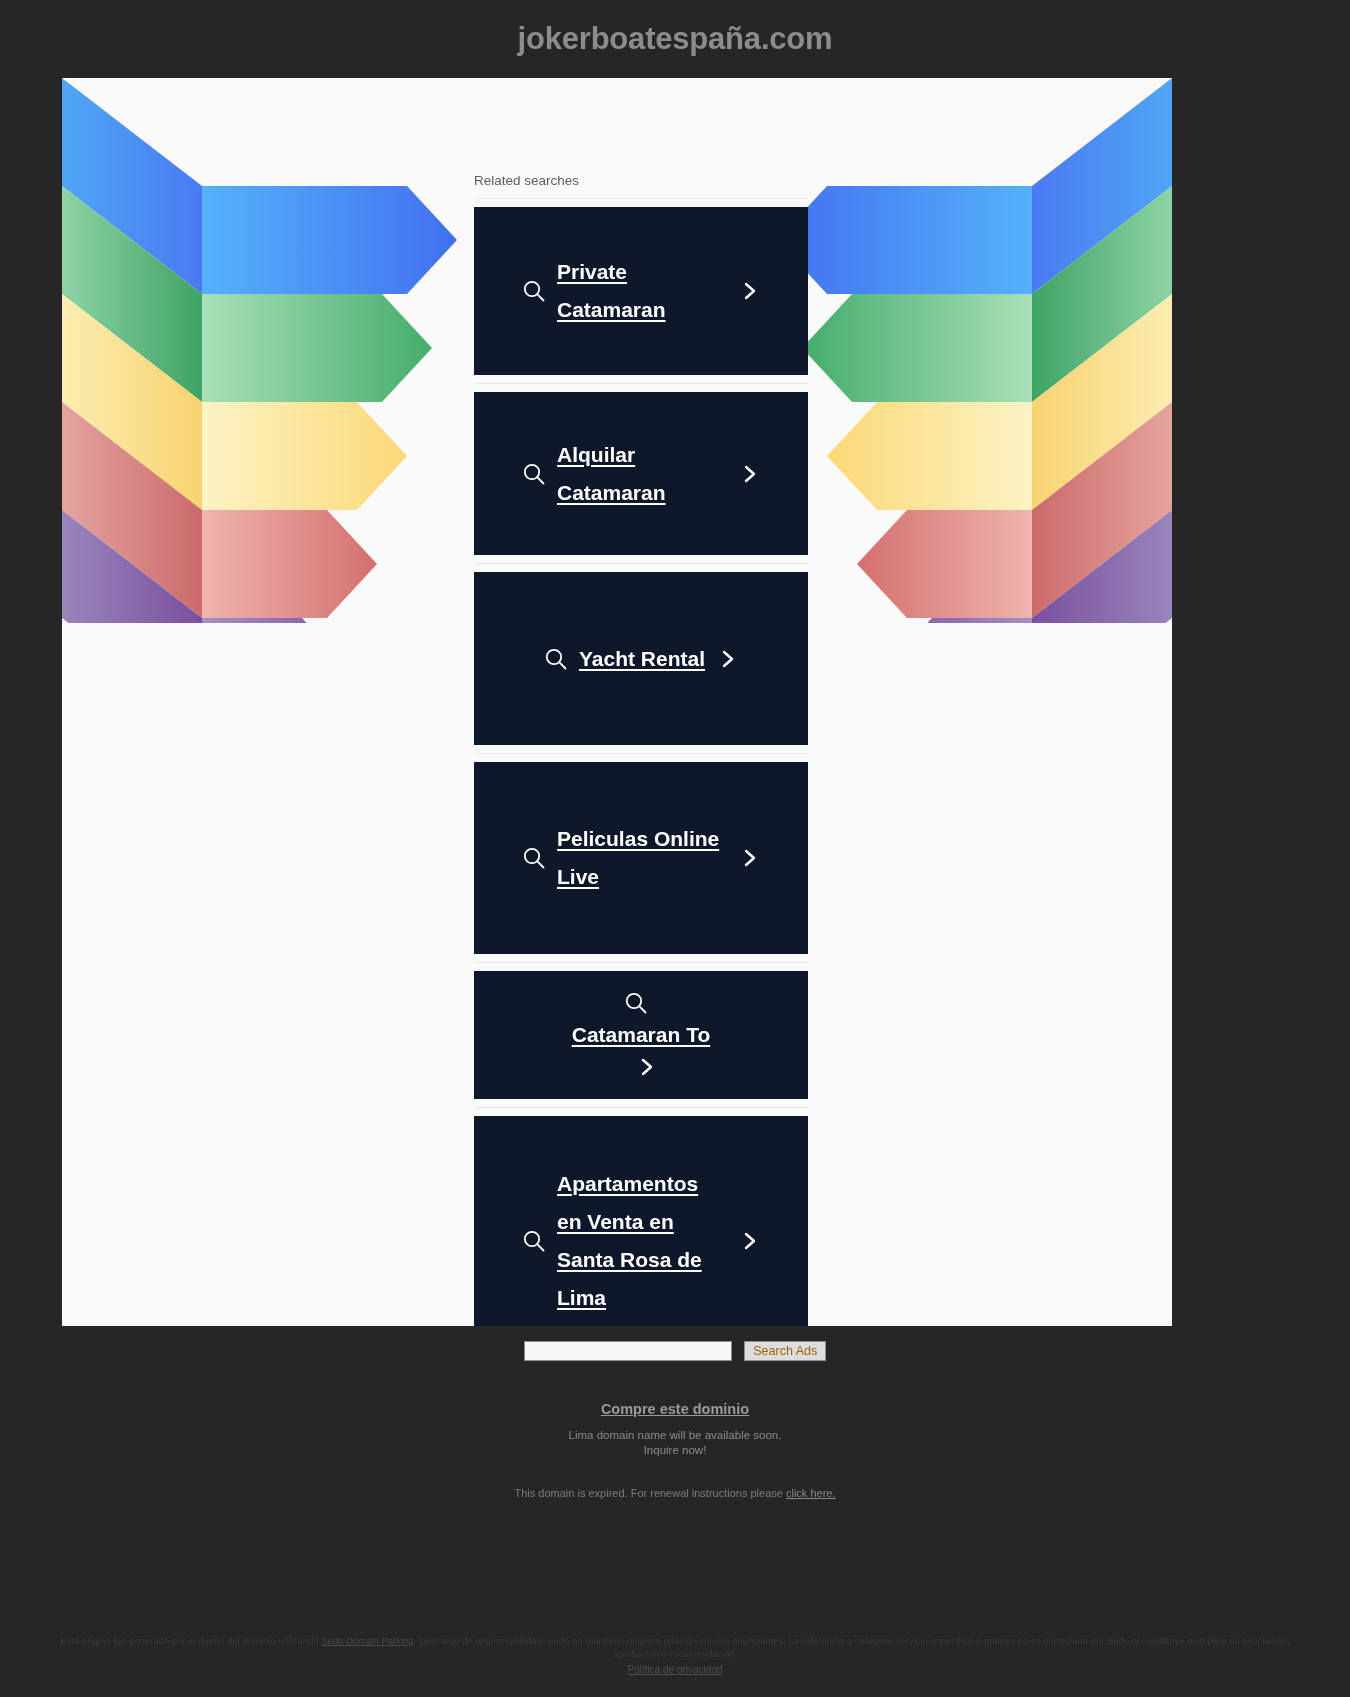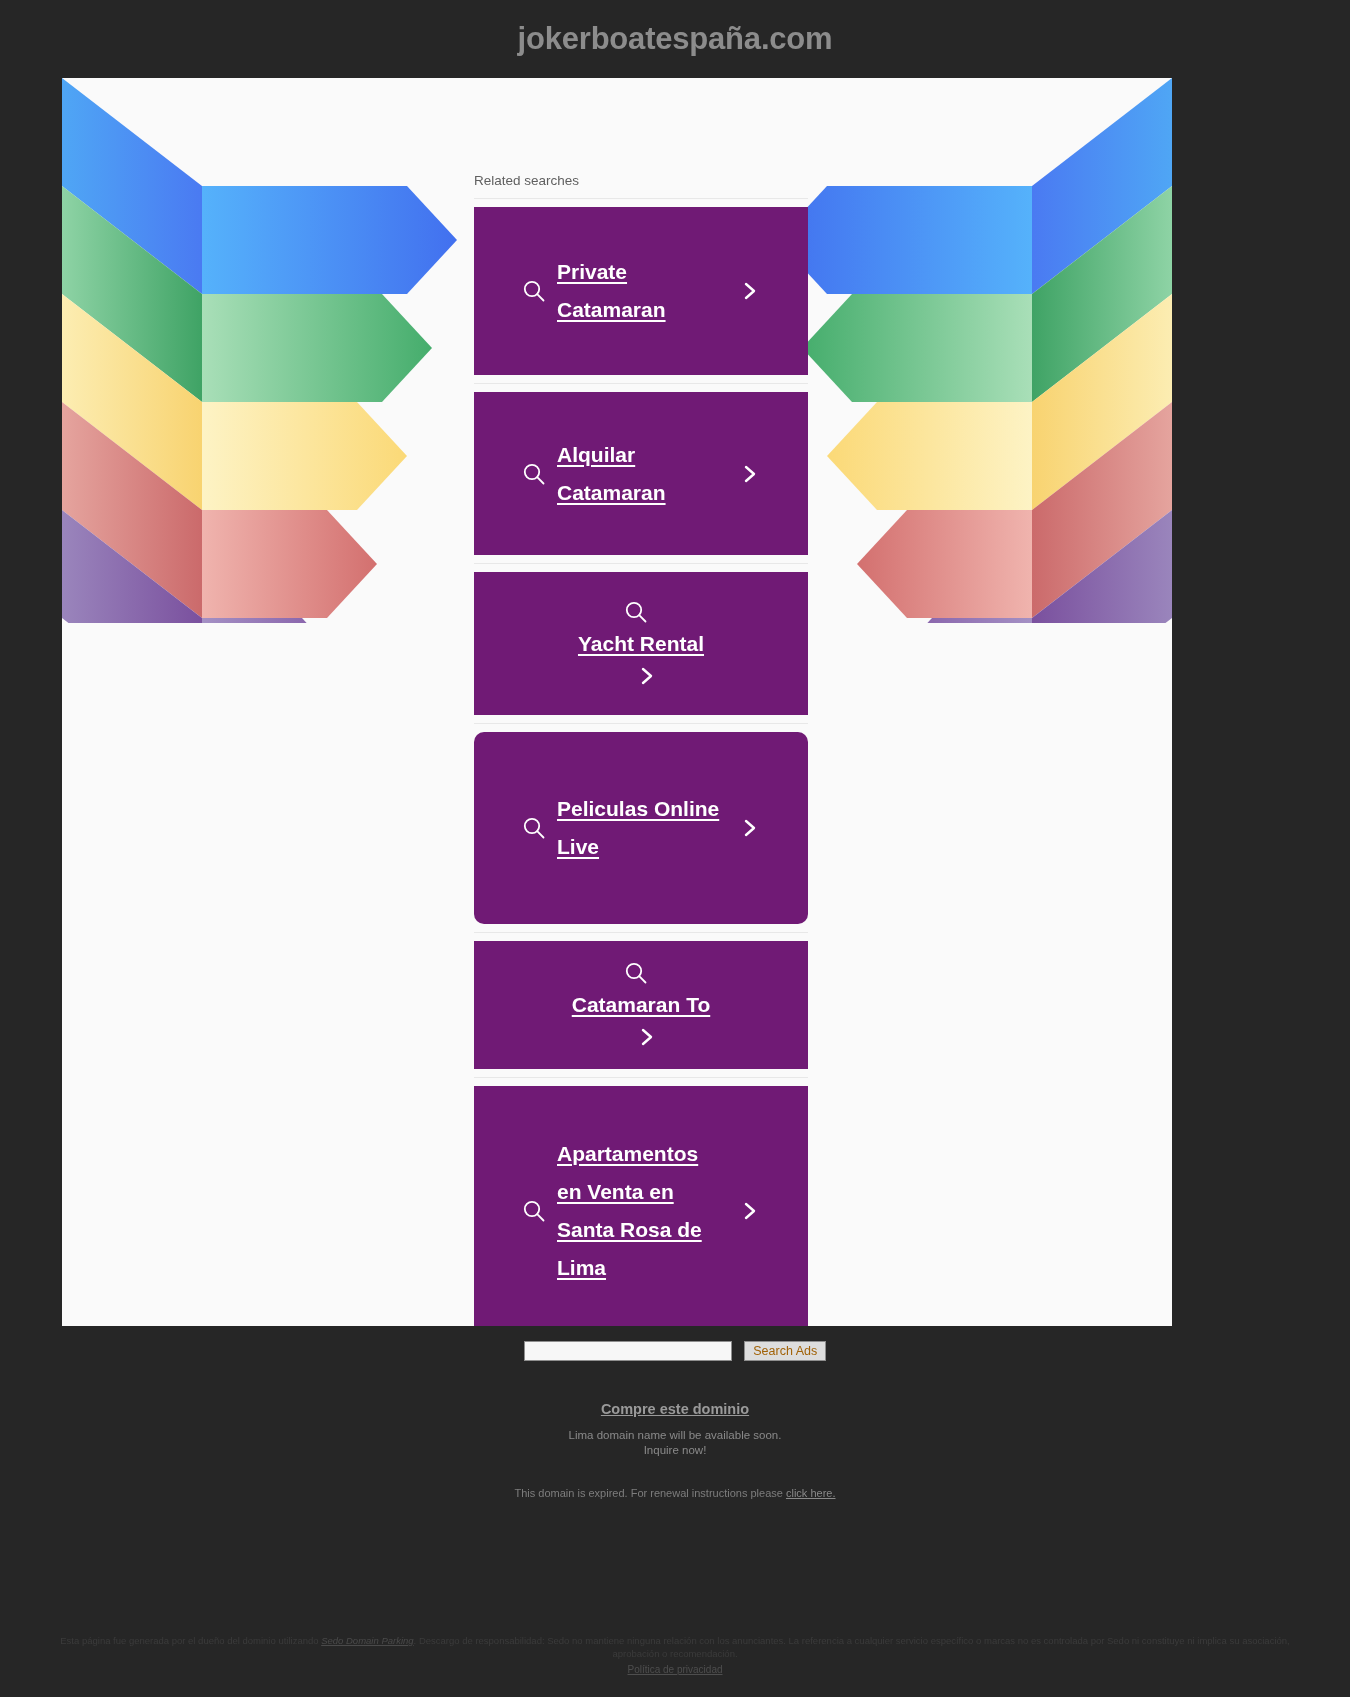--- a/index.html
+++ b/index.html
@@ -80,21 +80,21 @@
   .ad-list { border-top: 1px solid #e8e8e8; }
 
   .ad-row {
     border-bottom: 1px solid #e8e8e8;
     padding: 8px 0 8px 0;
     box-sizing: border-box;
   }
   .ad-row:last-child { border-bottom: none; }
 
   .ad-card {
-    background: #701a75;
+    background: #0f172a;
     display: flex;
     align-items: center;
     justify-content: center;
     box-sizing: border-box;
     padding: 8px 4px;
   }
 
   .ad-card .mag {
     flex: 0 0 auto;
     width: 26px;
@@ -119,22 +119,22 @@
     flex: 0 0 auto;
     width: 22px;
     height: 26px;
     margin-left: 12px;
   }
   .ad-card .chev svg { display: block; }
 
   
   .h-168 { height: 168px; }
   .h-163 { height: 163px; }
-  .h-133 { height: 143px; flex-direction: column; }
-  .h-192 { height: 192px; border-radius: 10px; }
+  .h-133 { height: 173px; }
+  .h-192 { height: 192px; }
   .h-128 { height: 128px; flex-direction: column; }
   .h-250 { height: 250px; }
 
   
   .search-bar {
     position: absolute;
     left: 0;
     top: 1341px;
     width: 1350px;
     text-align: center;

